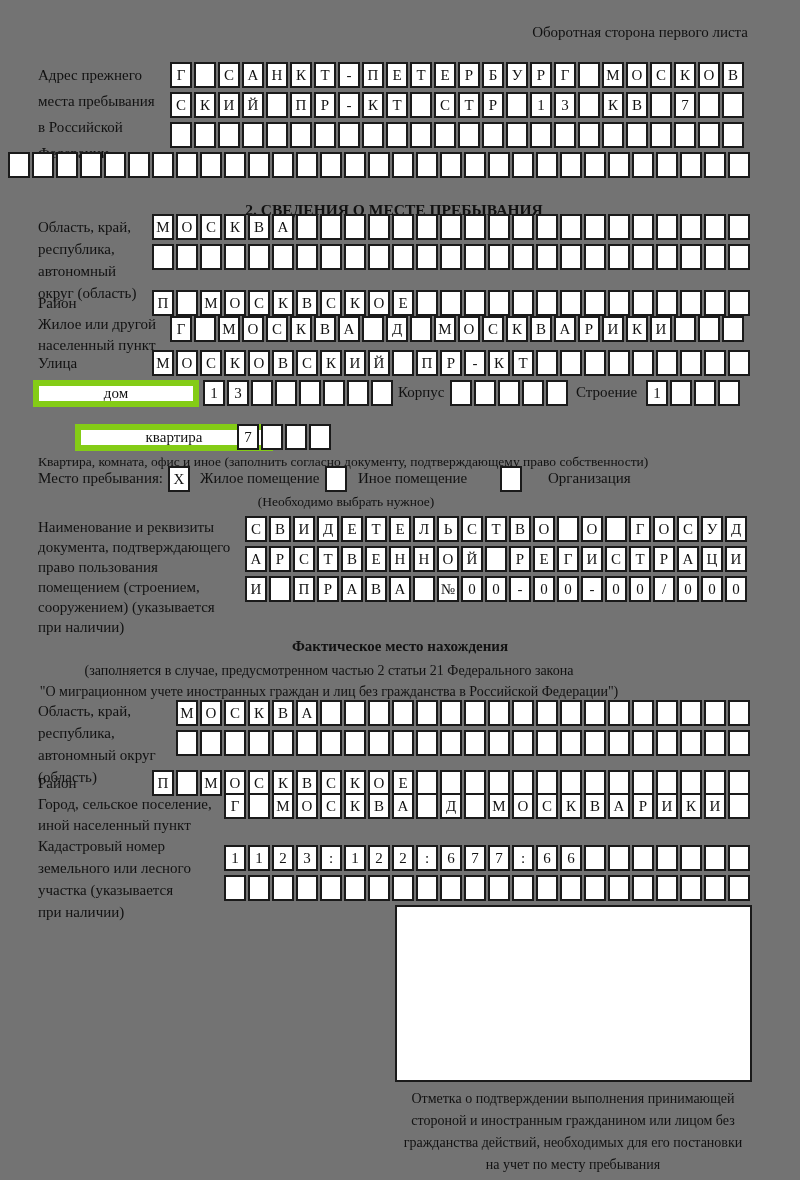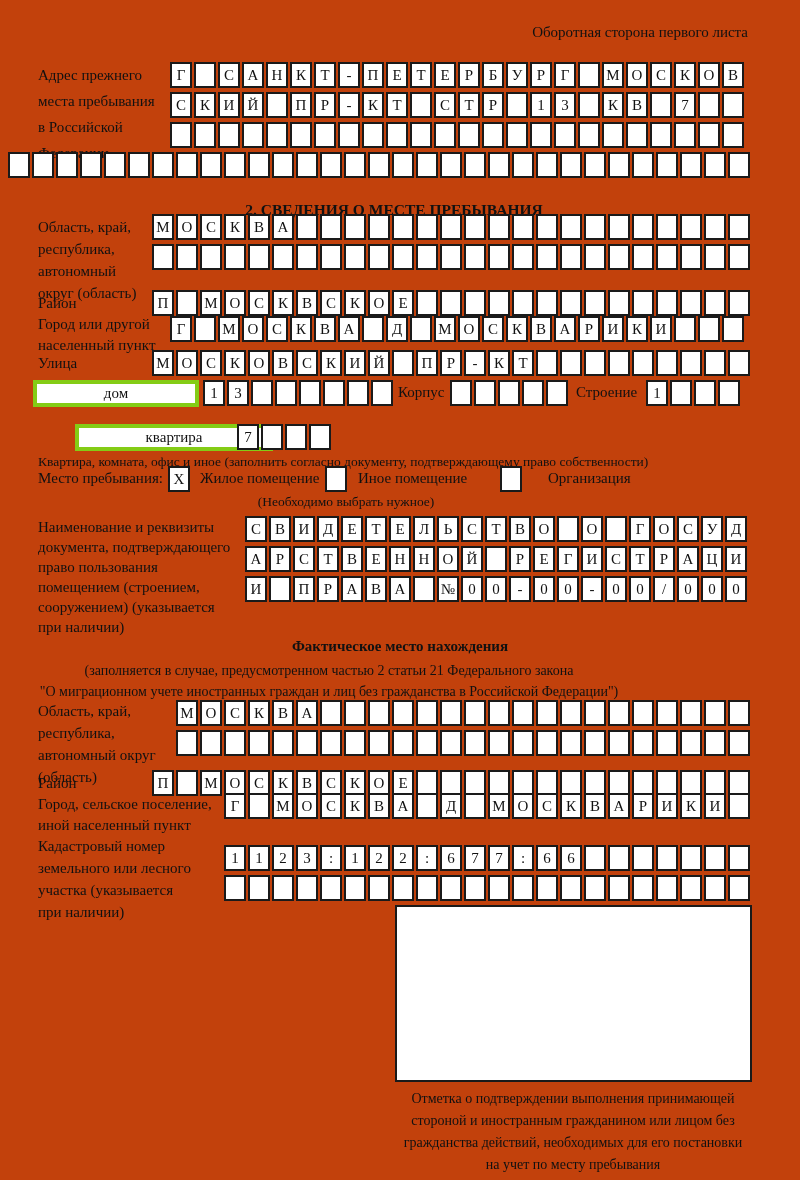--- a/index.html
+++ b/index.html
@@ -1,24 +1,24 @@
 <!DOCTYPE html>
 <html><head>
 <meta charset="utf-8">
 <style>
   html,body{margin:0;padding:0;background:#fff;}
-  .page{position:relative;width:800px;height:1180px;background:#c2410c;overflow:hidden;
+  .page{position:relative;width:800px;height:1180px;background:#737373;overflow:hidden;
         font-family:"Liberation Serif","DejaVu Serif",serif;color:#111;}
   .abs{position:absolute;}
   .lbl{font-size:15px;line-height:22px;white-space:pre-line;}
   .cells{position:absolute;display:flex;gap:2px;}
   .cell{width:22px;height:26px;box-sizing:border-box;border:2px solid #1a1a1a;background:#fff;
         display:flex;align-items:center;justify-content:center;
         font-family:"Liberation Serif",serif;font-size:15px;}
-  .wbox{position:absolute;height:27px;box-sizing:border-box;border:4px solid #84cc16;
+  .wbox{position:absolute;height:27px;box-sizing:border-box;border:6px solid #84cc16;
         display:flex;align-items:center;justify-content:center;font-size:15px;background:#fff;}
   .caption{position:absolute;font-size:13.5px;line-height:19px;}
   .center{text-align:center;}
   .bold{font-weight:bold;}
   .rect{position:absolute;box-sizing:border-box;border:2px solid #1a1a1a;background:#fff;}
 </style>
 </head>
 <body>
 
 <div class="page">
@@ -224,21 +224,21 @@
       <span class="cell"></span>
       <span class="cell"></span>
       <span class="cell"></span>
       <span class="cell"></span>
       <span class="cell"></span>
       <span class="cell"></span>
       <span class="cell"></span>
       <span class="cell"></span>
     </div>
 
-  <div class="abs lbl" style="left:38px;top:314px;line-height:21px;">Город или другой
+  <div class="abs lbl" style="left:38px;top:314px;line-height:21px;">Жилое или другой
 населенный пункт</div>
   <div class="cells" style="left:170px;top:316px;">
       <span class="cell">Г</span>
       <span class="cell"></span>
       <span class="cell">М</span>
       <span class="cell">О</span>
       <span class="cell">С</span>
       <span class="cell">К</span>
       <span class="cell">В</span>
       <span class="cell">А</span>

